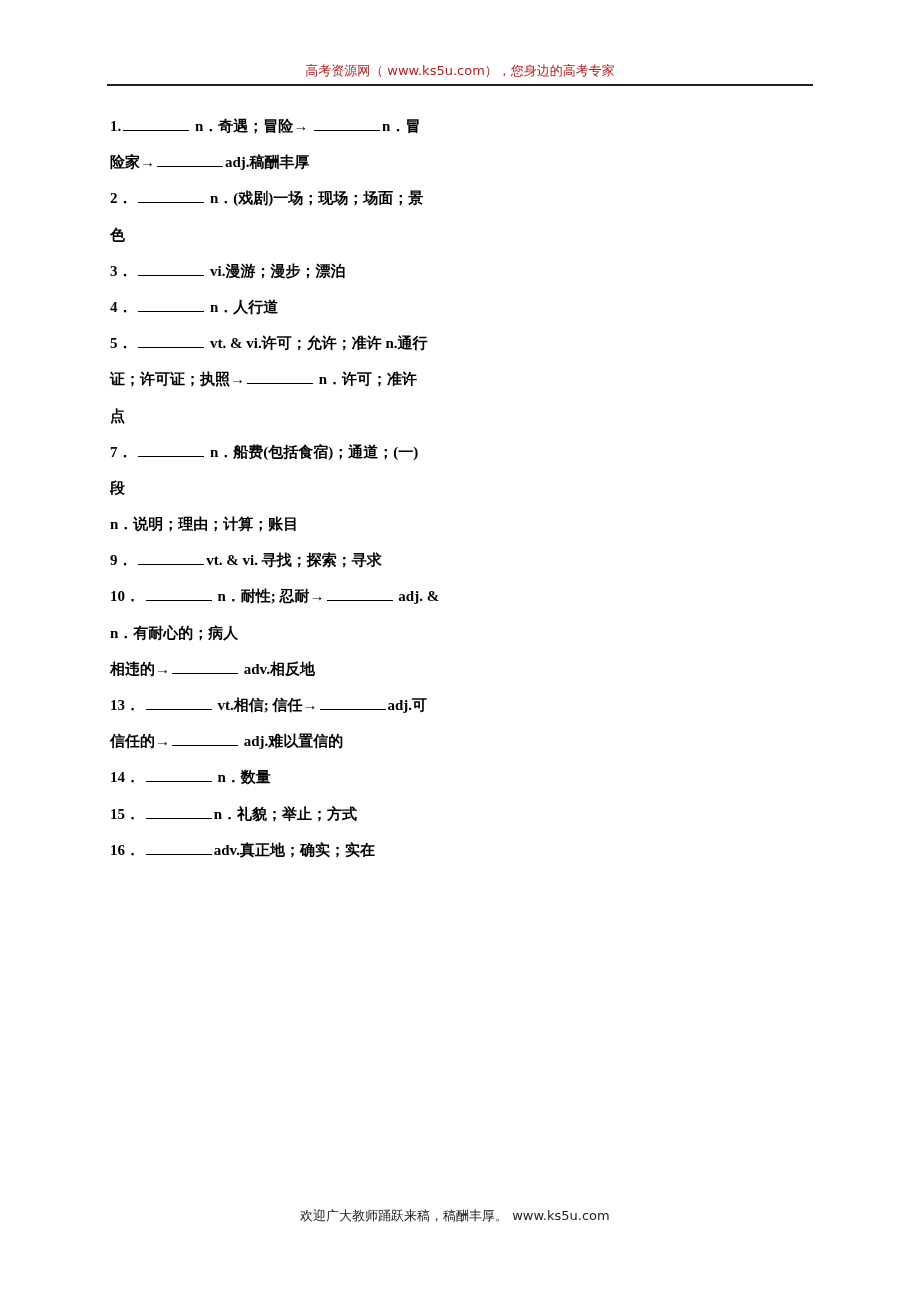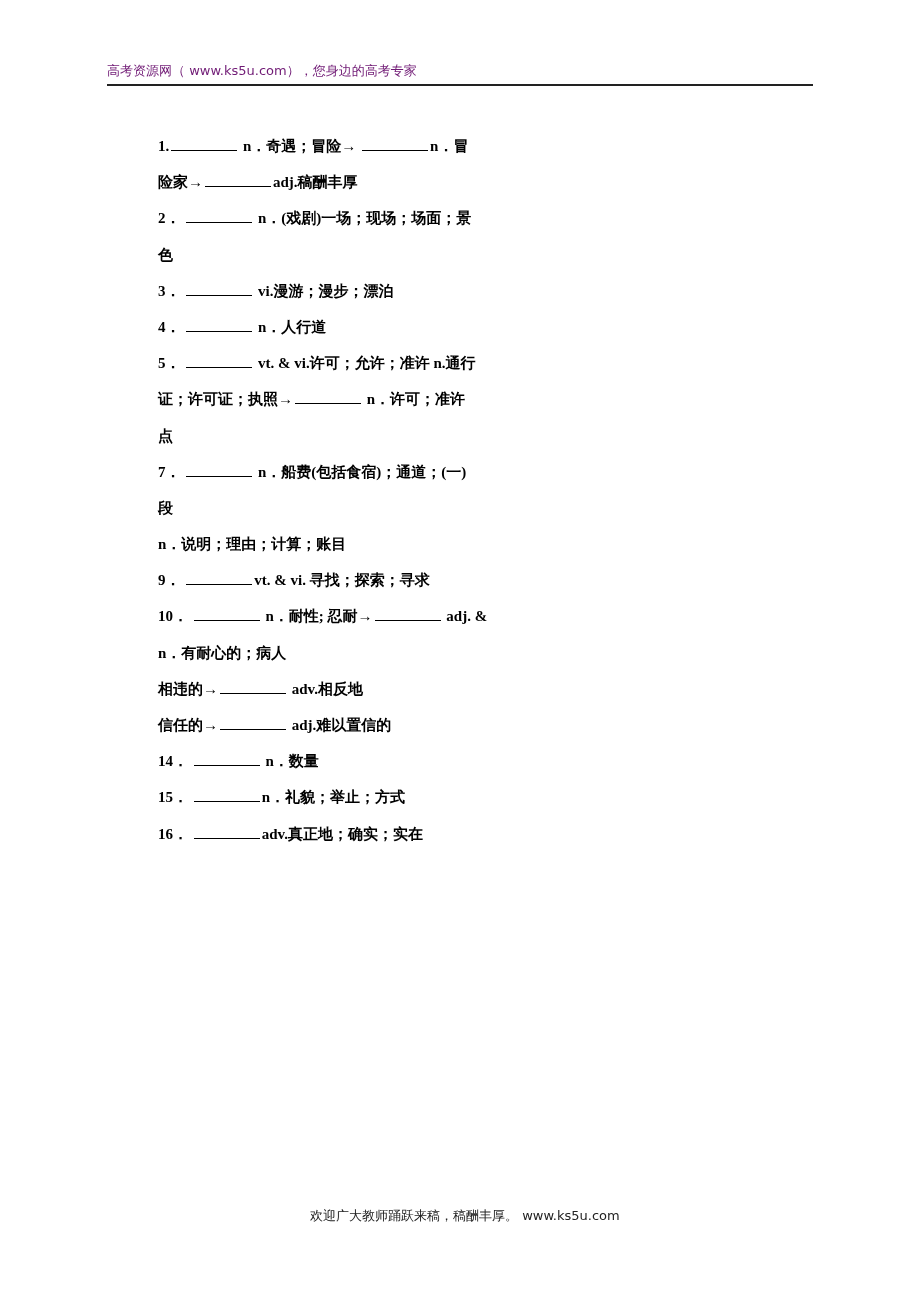--- a/index.html
+++ b/index.html
@@ -1,27 +1,27 @@
 <!DOCTYPE html>
 <html><head>
 <meta charset="utf-8">
 <style>
   html, body { margin: 0; padding: 0; background: #ffffff; }
   body { width: 920px; height: 1302px; position: relative; overflow: hidden;
          font-family: "Liberation Serif", "DejaVu Serif", serif; color: #000; }
-  .header { position: absolute; left: 107px; top: 62px; width: 706px; text-align: left;
-            font-family: "DejaVu Sans", "Liberation Sans", sans-serif; font-size: 13px; color: #701a75; }
+  .header { position: absolute; left: 107px; top: 62px; width: 706px; text-align: center;
+            font-family: "DejaVu Sans", "Liberation Sans", sans-serif; font-size: 13px; color: #b91c1c; }
   .header-rule { position: absolute; left: 107px; top: 84px; width: 706px; height: 0;
                  border-top: 2px solid #222; }
-  .content { position: absolute; left: 110px; top: 131px; width: 340px; margin-left: 48px; }
+  .content { position: absolute; left: 110px; top: 111px; width: 340px; }
   .line { height: 36.2px; line-height: 30px; font-size: 15px; font-weight: bold; white-space: nowrap; }
   .line .blank { display: inline-block; width: 66px; border-bottom: 1px solid #000; height: 14px;
                  vertical-align: baseline; margin: 0 2px; }
   .footer { position: absolute; left: 300px; top: 1207px; width: 340px;
-            font-family: "DejaVu Sans", "Liberation Sans", sans-serif; font-size: 13px; color: #222; margin-left: 10px; }
+            font-family: "DejaVu Sans", "Liberation Sans", sans-serif; font-size: 13px; color: #222; }
 </style>
 </head>
 <body>
 
 <div class="header">高考资源网（ www.ks5u.com），您身边的高考专家</div>
 <div class="header-rule"></div>
 
 <div class="content" id="content">
     <div class="line"><span>1.</span><span class="blank"></span><span> n．奇遇；冒险→ </span><span class="blank"></span><span>n．冒</span></div>
     <div class="line"><span>险家→</span><span class="blank"></span><span>adj.稿酬丰厚</span></div>
@@ -32,19 +32,20 @@
     <div class="line"><span>5． </span><span class="blank"></span><span> vt. &amp; vi.许可；允许；准许 n.通行</span></div>
     <div class="line"><span>证；许可证；执照→</span><span class="blank"></span><span> n．许可；准许</span></div>
     <div class="line"><span>点</span></div>
     <div class="line"><span>7． </span><span class="blank"></span><span> n．船费(包括食宿)；通道；(一)</span></div>
     <div class="line"><span>段</span></div>
     <div class="line"><span>n．说明；理由；计算；账目</span></div>
     <div class="line"><span>9． </span><span class="blank"></span><span>vt. &amp; vi. 寻找；探索；寻求</span></div>
     <div class="line"><span>10． </span><span class="blank"></span><span> n．耐性; 忍耐→</span><span class="blank"></span><span> adj. &amp;</span></div>
     <div class="line"><span>n．有耐心的；病人</span></div>
     <div class="line"><span>相违的→</span><span class="blank"></span><span> adv.相反地</span></div>
+    <div class="line"><span>13． </span><span class="blank"></span><span> vt.相信; 信任→</span><span class="blank"></span><span>adj.可</span></div>
     <div class="line"><span>信任的→</span><span class="blank"></span><span> adj.难以置信的</span></div>
     <div class="line"><span>14． </span><span class="blank"></span><span> n．数量</span></div>
     <div class="line"><span>15． </span><span class="blank"></span><span>n．礼貌；举止；方式</span></div>
     <div class="line"><span>16． </span><span class="blank"></span><span>adv.真正地；确实；实在</span></div>
   </div>
 
 <div class="footer">欢迎广大教师踊跃来稿，稿酬丰厚。 www.ks5u.com</div>
 
 </body></html>

